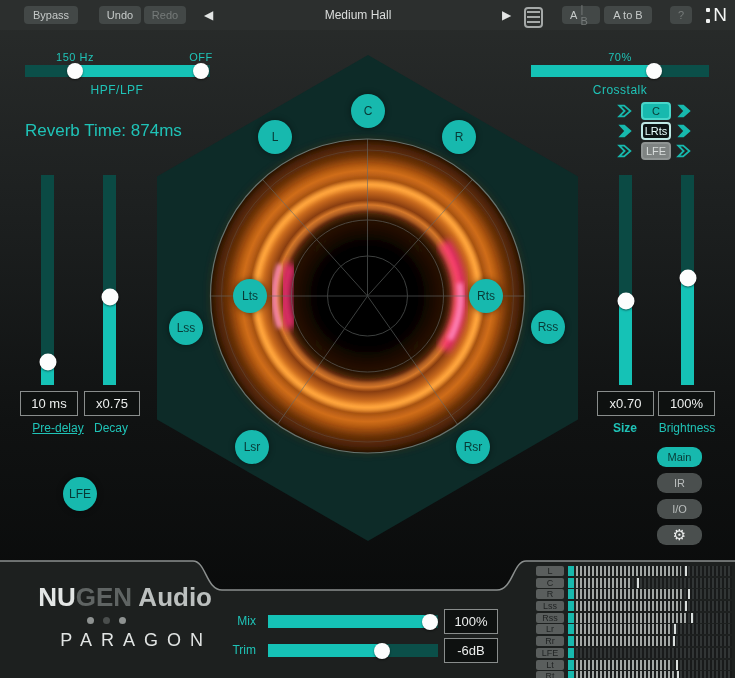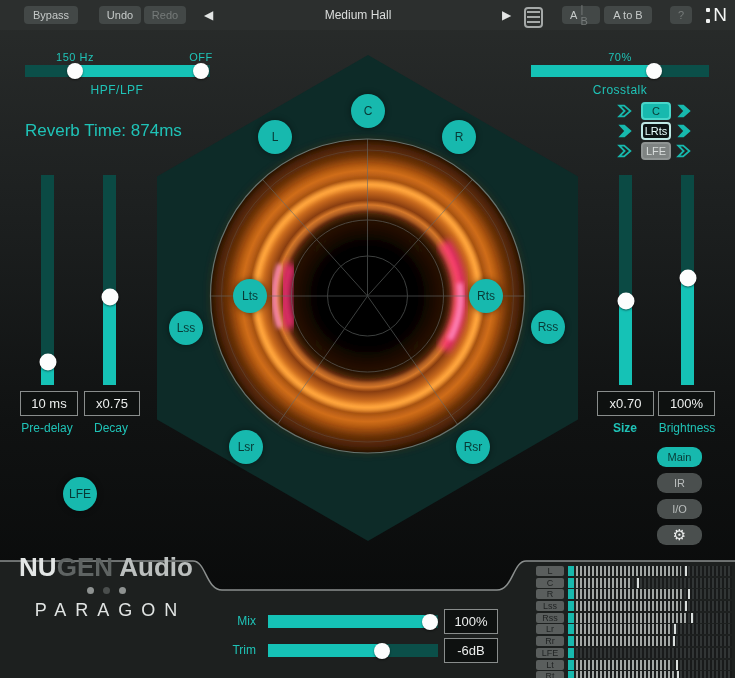--- a/index.html
+++ b/index.html
@@ -59,21 +59,21 @@
     color:#b9bdbc;font-size:11px;display:flex;align-items:center;justify-content:center;}
   .viewbtn.active{background:#17b9ae;color:#093a36;}
   .gearglyph{font-family:"DejaVu Sans",sans-serif;font-size:15px;color:#eceeed;line-height:1;}
 
   
   .node{position:absolute;width:34px;height:34px;border-radius:50%;background:#17b9ae;
     color:#083a36;font-size:12px;display:flex;align-items:center;justify-content:center;
     box-shadow:0 0 6px rgba(0,0,0,.45);}
 
   
-  .logo-wrap{position:absolute;left:0px;top:552px;width:212px;text-align:center;}
+  .logo-wrap{position:absolute;left:0px;top:582px;width:212px;text-align:right;}
   .logo-line{font-size:26px;letter-spacing:0px;}
   .logo-line .nu{color:#e3e6e5;font-weight:bold;}
   .logo-line .gen{color:#5f6463;font-weight:bold;}
   .logo-line .audio{color:#bcc0bf;font-weight:bold;}
   .logo-dots{margin-top:4px;display:flex;justify-content:center;gap:9px;}
   .logo-dots i{width:7px;height:7px;border-radius:50%;}
   .product{margin-top:6px;color:#e1e4e3;font-size:18px;letter-spacing:9px;text-indent:9px;}
 
   .minislider-label{position:absolute;width:34px;text-align:right;font-size:12px;}
   .minibox{position:absolute;width:52px;height:23px;}
@@ -228,21 +228,21 @@
   <div class="vslider" style="left: 41px; top: 175px; --pos: 89;">
     <div class="vfill"></div>
     <div class="vhandle"></div>
   </div>
   <div class="vslider" style="left: 103px; top: 175px; --pos: 58;">
     <div class="vfill"></div>
     <div class="vhandle"></div>
   </div>
   <div class="valuebox" style="left:20px;top:391px;width:56px;">10 ms</div>
   <div class="valuebox" style="left:84px;top:391px;width:54px;">x0.75</div>
-  <div class="vlabel teal" style="left:2px;top:421px;">Pre-delay</div>
+  <div class="vlabel teal" style="left:13px;top:421px;text-decoration:underline;">Pre-delay</div>
   <div class="vlabel teal" style="left:66px;top:421px;">Decay</div>
 
   <div class="vslider" style="left: 619px; top: 175px; --pos: 60;">
     <div class="vfill"></div>
     <div class="vhandle"></div>
   </div>
   <div class="vslider" style="left: 681px; top: 175px; --pos: 49;">
     <div class="vfill"></div>
     <div class="vhandle"></div>
   </div>
@@ -258,21 +258,21 @@
     <span class="gearglyph">⚙</span>
   </div>
 
   <div class="node" style="left:351px;top:94px;">C</div>
   <div class="node" style="left:258px;top:120px;">L</div>
   <div class="node" style="left:442px;top:120px;">R</div>
   <div class="node" style="left:233px;top:279px;">Lts</div>
   <div class="node" style="left:469px;top:279px;">Rts</div>
   <div class="node" style="left:169px;top:311px;">Lss</div>
   <div class="node" style="left:531px;top:310px;">Rss</div>
-  <div class="node" style="left:229px;top:430px;">Lsr</div>
+  <div class="node" style="left:235px;top:430px;">Lsr</div>
   <div class="node" style="left:456px;top:430px;">Rsr</div>
   <div class="node" style="left:63px;top:477px;">LFE</div>
 
   <svg class="abs" style="left:0;top:0;" width="735" height="678" viewBox="0 0 735 678">
     <path d="M0,561 H193 C206,561 206,590 222,590 H497 C513,590 513,561 526,561 H735 V678 H0 Z" fill="#1d201f"></path>
     <path d="M0,561 H193 C206,561 206,590 222,590 H497 C513,590 513,561 526,561 H735" fill="none" stroke="#8b8f8e" stroke-width="1.5"></path>
   </svg>
 
   <div class="logo-wrap">
     <div class="logo-line">

